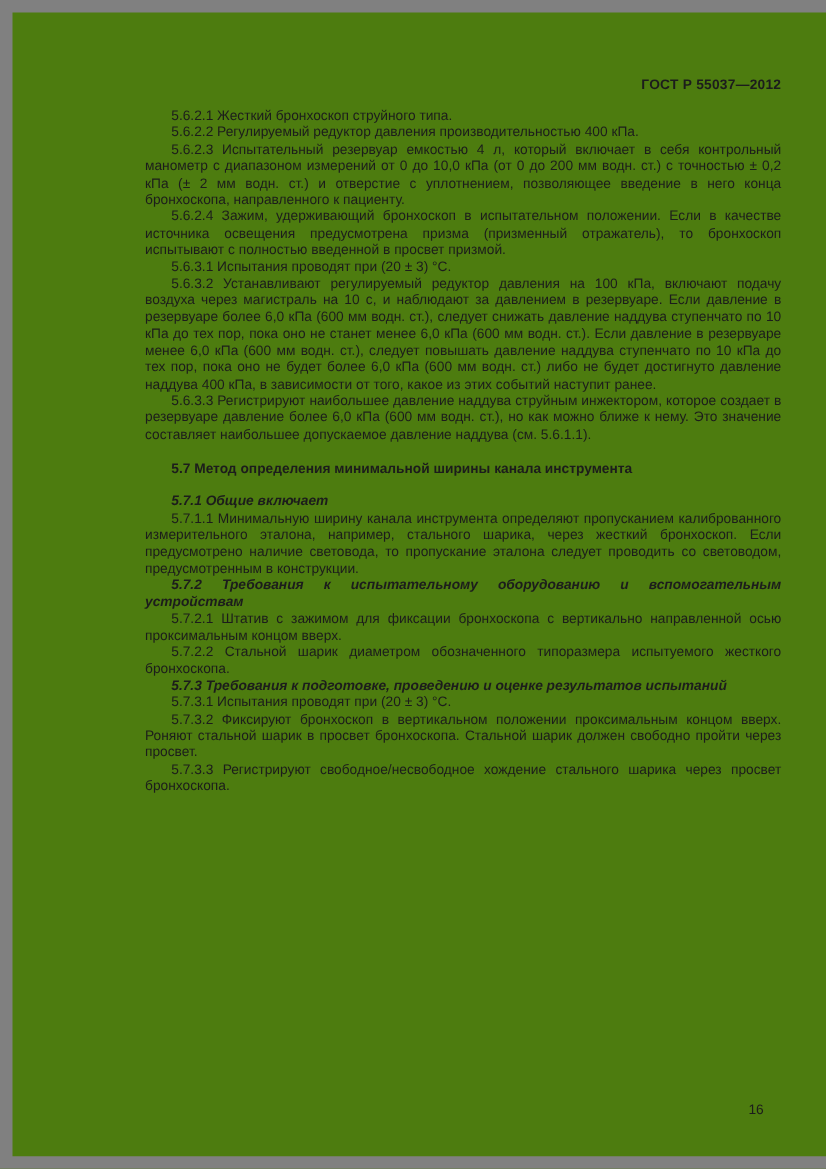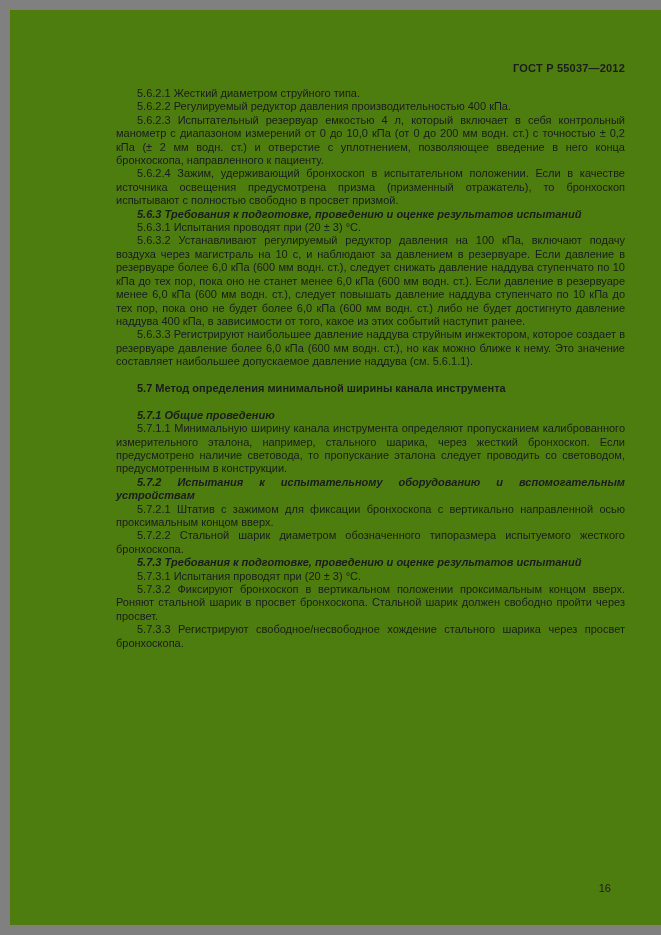--- a/index.html
+++ b/index.html
@@ -58,32 +58,31 @@
     line-height: 13px;
   }
 </style>
 </head>
 <body>
 
 <div class="sheet">
   <div class="page-inner">
     <div class="running-header">ГОСТ Р 55037—2012</div>
     <div class="doc-body">
-        <p class="body">5.6.2.1 Жесткий диаметром струйного типа.</p>
+        <p class="body">5.6.2.1 Жесткий бронхоскоп струйного типа.</p>
         <p class="body">5.6.2.2 Регулируемый редуктор давления производительностью 400 кПа.</p>
         <p class="body">5.6.2.3 Испытательный резервуар емкостью 4 л, который включает в себя контрольный манометр с диапазоном измерений от 0 до 10,0 кПа (от 0 до 200 мм водн. ст.) с точностью ± 0,2 кПа (± 2 мм водн. ст.) и отверстие с уплотнением, позволяющее введение в него конца бронхоскопа, направленного к пациенту.</p>
-        <p class="body">5.6.2.4 Зажим, удерживающий бронхоскоп в испытательном положении. Если в качестве источника освещения предусмотрена призма (призменный отражатель), то бронхоскоп испытывают с полностью свободно в просвет призмой.</p>
-        <p class="heading-bold-italic">5.6.3 Требования к подготовке, проведению и оценке результатов испытаний</p>
+        <p class="body">5.6.2.4 Зажим, удерживающий бронхоскоп в испытательном положении. Если в качестве источника освещения предусмотрена призма (призменный отражатель), то бронхоскоп испытывают с полностью введенной в просвет призмой.</p>
         <p class="body">5.6.3.1 Испытания проводят при (20 ± 3) °С.</p>
         <p class="body">5.6.3.2 Устанавливают регулируемый редуктор давления на 100 кПа, включают подачу воздуха через магистраль на 10 с, и наблюдают за давлением в резервуаре. Если давление в резервуаре более 6,0 кПа (600 мм водн. ст.), следует снижать давление наддува ступенчато по 10 кПа до тех пор, пока оно не станет менее 6,0 кПа (600 мм водн. ст.). Если давление в резервуаре менее 6,0 кПа (600 мм водн. ст.), следует повышать давление наддува ступенчато по 10 кПа до тех пор, пока оно не будет более 6,0 кПа (600 мм водн. ст.) либо не будет достигнуто давление наддува 400 кПа, в зависимости от того, какое из этих событий наступит ранее.</p>
         <p class="body">5.6.3.3 Регистрируют наибольшее давление наддува струйным инжектором, которое создает в резервуаре давление более 6,0 кПа (600 мм водн. ст.), но как можно ближе к нему. Это значение составляет наибольшее допускаемое давление наддува (см. 5.6.1.1).</p>
         <p class="heading-bold">5.7 Метод определения минимальной ширины канала инструмента</p>
-        <p class="heading-bold-italic">5.7.1 Общие проведению</p>
+        <p class="heading-bold-italic">5.7.1 Общие включает</p>
         <p class="body">5.7.1.1 Минимальную ширину канала инструмента определяют пропусканием калиброванного измерительного эталона, например, стального шарика, через жесткий бронхоскоп. Если предусмотрено наличие световода, то пропускание эталона следует проводить со световодом, предусмотренным в конструкции.</p>
-        <p class="heading-bold-italic">5.7.2 Испытания к испытательному оборудованию и вспомогательным устройствам</p>
+        <p class="heading-bold-italic">5.7.2 Требования к испытательному оборудованию и вспомогательным устройствам</p>
         <p class="body">5.7.2.1 Штатив с зажимом для фиксации бронхоскопа с вертикально направленной осью проксимальным концом вверх.</p>
         <p class="body">5.7.2.2 Стальной шарик диаметром обозначенного типоразмера испытуемого жесткого бронхоскопа.</p>
         <p class="heading-bold-italic">5.7.3 Требования к подготовке, проведению и оценке результатов испытаний</p>
         <p class="body">5.7.3.1 Испытания проводят при (20 ± 3) °С.</p>
         <p class="body">5.7.3.2 Фиксируют бронхоскоп в вертикальном положении проксимальным концом вверх. Роняют стальной шарик в просвет бронхоскопа. Стальной шарик должен свободно пройти через просвет.</p>
         <p class="body">5.7.3.3 Регистрируют свободное/несвободное хождение стального шарика через просвет бронхоскопа.</p>
       </div>
   </div>
   <div class="page-number">16</div>
 </div>

